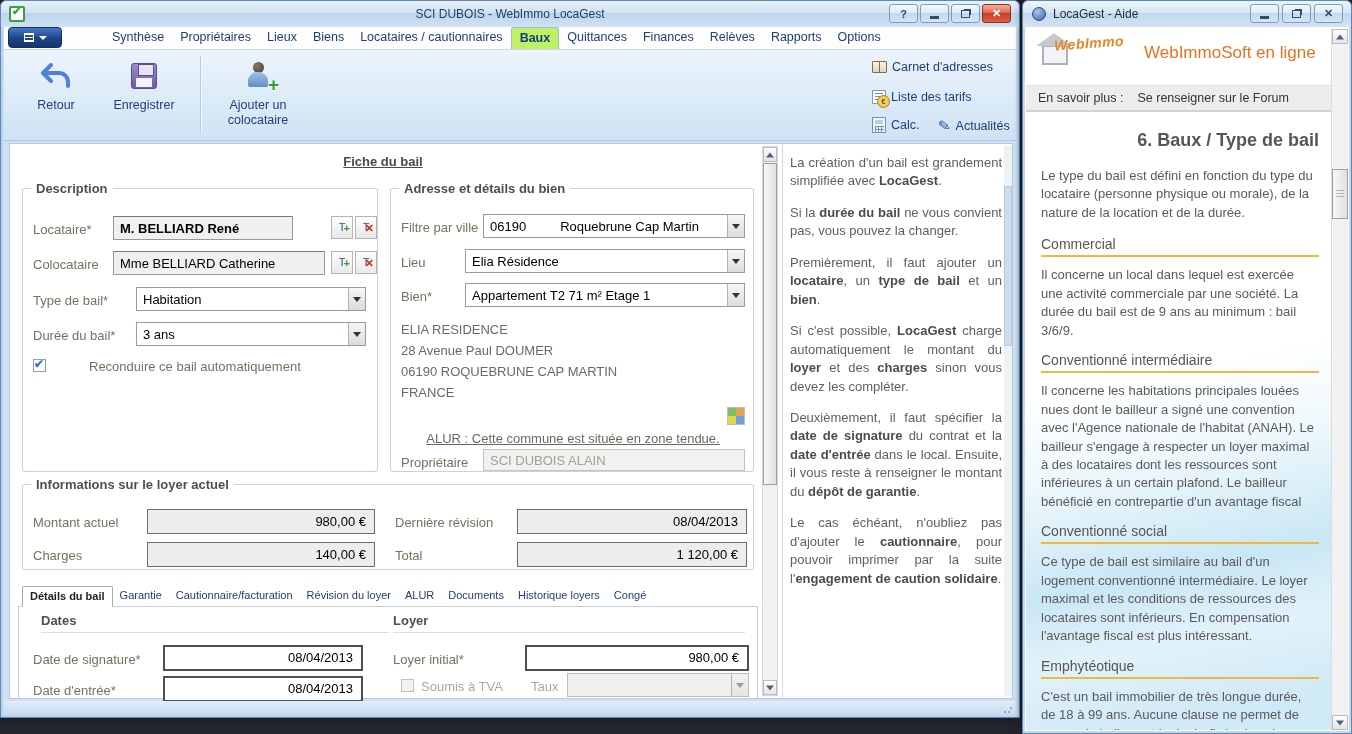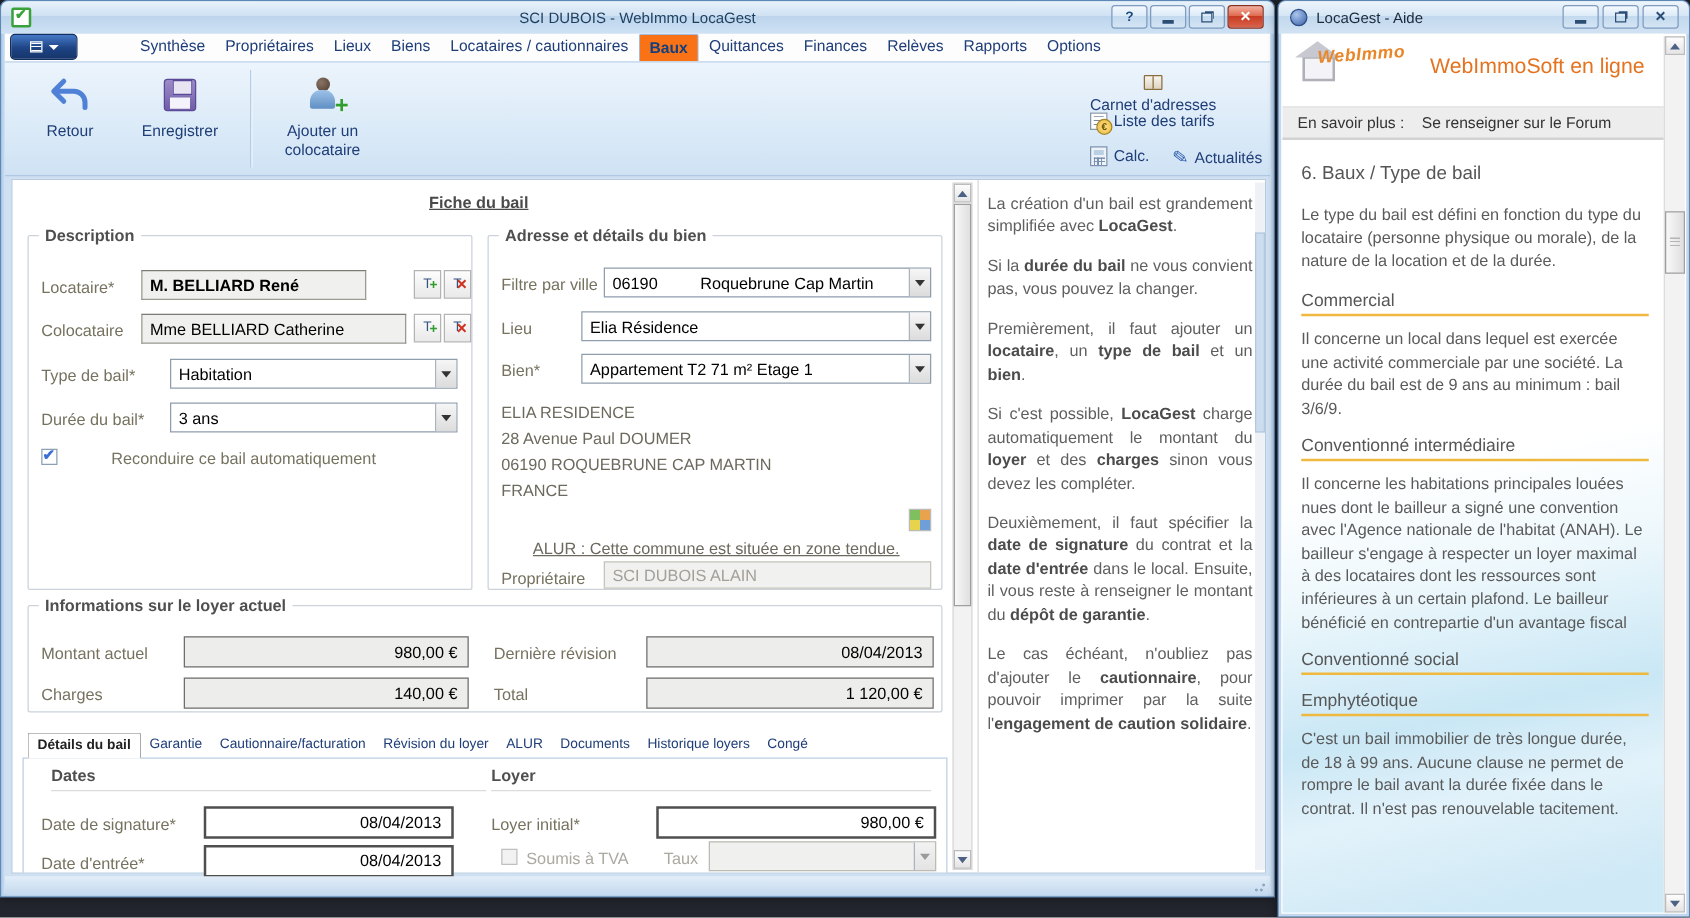--- a/index.html
+++ b/index.html
@@ -28,21 +28,21 @@
 
   
   .ribbonrow { position:absolute; left:3px; right:3px; top:26px; height:22px; background:#fdfdfe; }
   .appbtn { position:absolute; left:4px; top:0px; width:54px; height:21px; border-radius:4px;
             background:linear-gradient(#4679c6,#1e4484 55%,#16356b); border:1px solid #12305f;
             display:flex; align-items:center; justify-content:center; gap:5px; }
   .gly-list { width:10px; height:9px; border:1px solid #fff; background:repeating-linear-gradient(#fff 0 1px, transparent 1px 3px); display:block; }
   .gly-caret { width:0; height:0; border-left:4px solid transparent; border-right:4px solid transparent; border-top:4px solid #fff; display:block; }
   .rtabs { position:absolute; left:100px; top:0; height:22px; display:flex; white-space:nowrap; }
   .rtab { padding:3px 8px 2px; font-size:12.5px; color:#1f3e78; cursor:default; }
-  .rtab.active { background:#f97316; border:1px solid #9fbce0; border-bottom:none; border-radius:2px 2px 0 0;
+  .rtab.active { background:#bef264; border:1px solid #9fbce0; border-bottom:none; border-radius:2px 2px 0 0;
                  font-weight:bold; color:#123f7e; }
 
   
   .toolbar { position:absolute; left:3px; right:3px; top:48px; height:92px;
              background:linear-gradient(#ecf4fc,#dcebf8 55%,#cfe2f4);
              border-top:1px solid #c7daee; border-bottom:1px solid #aec8e4; }
   .bigbtn { position:absolute; text-align:center; color:#1f3e78; font-size:12.5px; line-height:15px; cursor:default; }
   .bigbtn .bicon { display:flex; align-items:center; justify-content:center; height:36px; margin-bottom:4px; }
   .icon-floppy { width:26px; height:26px; background:linear-gradient(#9c8cc8,#6f5da8); border:1px solid #5a4996; border-radius:3px; position:relative; }
   .icon-floppy::before { content:""; position:absolute; left:6px; top:0; width:14px; height:10px; background:#e8e4f2; border:1px solid #5a4996; }
@@ -148,21 +148,21 @@
   .hw-logo { position:absolute; left:10px; top:6px; width:105px; height:46px; }
   .hw-house { position:absolute; left:6px; top:12px; width:26px; height:20px; border:2px solid #b0b0b8; background:#f4f4f8; }
   .hw-house::before { content:""; position:absolute; left:-8px; top:-14px; width:0; height:0;
         border-left:18px solid transparent; border-right:18px solid transparent; border-bottom:13px solid #c8c8d0; }
   .hw-logotext { position:absolute; left:18px; top:2px; font-size:14px; font-style:italic; font-weight:bold; color:#e8872a; transform:rotate(-4deg); letter-spacing:.5px; }
   .hw-online { position:absolute; left:118px; top:16px; font-size:17px; color:#e4731f; }
   .hw-bar { position:absolute; left:3px; right:20px; top:84px; height:27px; background:#ededed;
             border-top:1px solid #e2e2e2; border-bottom:2px solid #d2d2d2; display:flex; align-items:center; font-size:12.5px; color:#333; }
   .hw-bar .lbl { margin-left:12px; }
   .hw-bar .lnk { margin-left:14px; }
-  .hw-h1 { font-size:15px; color:#565656; margin-bottom:16px; font-weight:normal; }
+  .hw-h1 { font-size:18px; color:#565656; margin-bottom:16px; font-weight:bold;text-align:right; }
   .hw-intro { font-size:13px; color:#5a5a5a; line-height:1.42; margin-bottom:14px; }
   .hw-sech { font-size:14px; color:#565656; font-weight:normal; border-bottom:2px solid #efb93f; padding-bottom:3px; margin:12px 0 9px; }
   .hw-secp { font-size:13px; color:#5a5a5a; line-height:1.42; }
   .hw-sb { position:absolute; right:3px; top:28px; bottom:3px; width:17px; background:#f2f2f2; border-left:1px solid #dcdcdc; }
   .hw-sb .sb-thumb::after { content:""; position:absolute; left:3px; right:3px; top:50%; height:7px; margin-top:-4px;
         background:repeating-linear-gradient(#b5b5b5 0 1px, transparent 1px 3px); }
 </style>
 </head>
 <body>
 
@@ -222,21 +222,21 @@
     </div>
     <span class="toolsep" style="left:196px;"></span>
     <div class="bigbtn" style="left:204px; top:8px; width:100px;">
       <span class="bicon" style="position:relative;">
         <span class="icon-person">
             <span class="plus-badge">+</span>
           </span>
       </span>
       <span>Ajouter un colocataire</span>
     </div>
-    <div class="sideitem" style="left:868px; top:10px;flex-direction:column;">
+    <div class="sideitem" style="left:868px; top:10px;">
       <span class="icon-book"></span>
       <span>Carnet d'adresses</span>
     </div>
     <div class="sideitem" style="left:868px; top:40px;">
       <span class="icon-tarif"></span>
       <span>Liste des tarifs</span>
     </div>
     <div class="sideitem" style="left:868px; top:67px;">
       <span class="icon-calc"></span>
       <span>Calc.</span>
@@ -402,20 +402,21 @@
 
   <div class="hw-content">
     <h1 class="hw-h1">6. Baux / Type de bail</h1>
     <p class="hw-intro">Le type du bail est défini en fonction du type du locataire (personne physique ou morale), de la nature de la location et de la durée.</p>
     <div id="help-sections">
         <h2 class="hw-sech">Commercial</h2>
         <p class="hw-secp">Il concerne un local dans lequel est exercée une activité commerciale par une société. La durée du bail est de 9 ans au minimum : bail 3/6/9.</p>
         <h2 class="hw-sech">Conventionné intermédiaire</h2>
         <p class="hw-secp">Il concerne les habitations principales louées nues dont le bailleur a signé une convention avec l'Agence nationale de l'habitat (ANAH). Le bailleur s'engage à respecter un loyer maximal à des locataires dont les ressources sont inférieures à un certain plafond. Le bailleur bénéficié en contrepartie d'un avantage fiscal</p>
         <h2 class="hw-sech">Conventionné social</h2>
+        <p class="hw-secp">Ce type de bail est similaire au bail d'un logement conventionné intermédiaire. Le loyer maximal et les conditions de ressources des locataires sont inférieurs. En compensation l'avantage fiscal est plus intéressant.</p>
         <h2 class="hw-sech">Emphytéotique</h2>
         <p class="hw-secp">C'est un bail immobilier de très longue durée, de 18 à 99 ans. Aucune clause ne permet de rompre le bail avant la durée fixée dans le contrat. Il n'est pas renouvelable tacitement.</p>
       </div>
   </div>
 
   <div class="hw-sb">
     <span class="sb-btn up" style="top:0;"></span>
     <span class="sb-thumb" style="top:140px; height:50px;"></span>
     <span class="sb-btn down"></span>
   </div>

